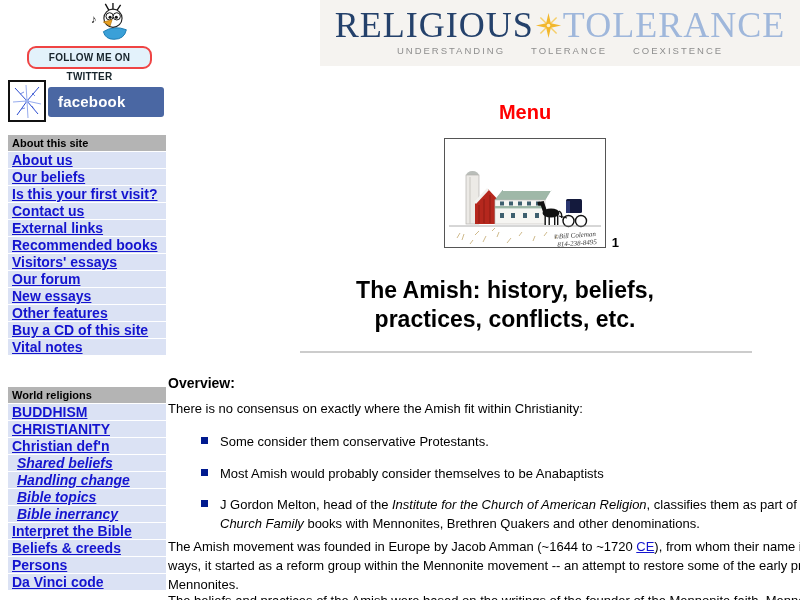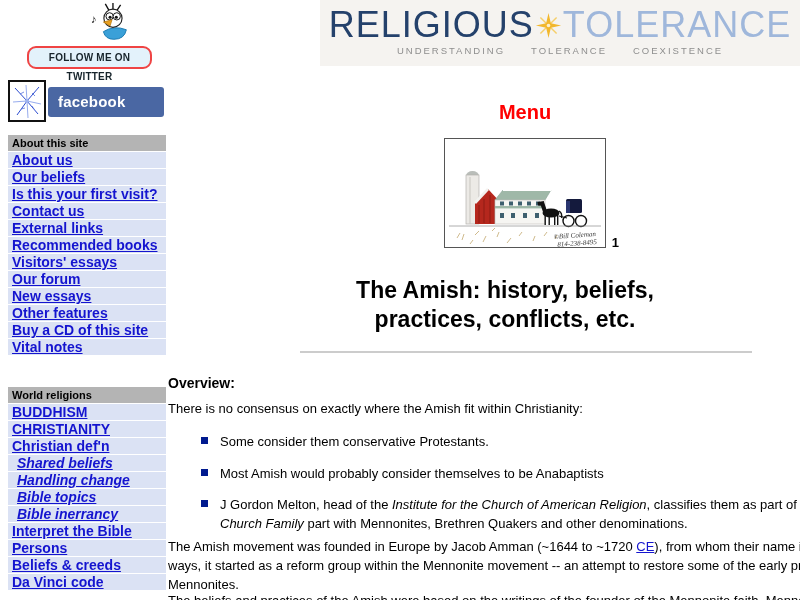--- a/index.html
+++ b/index.html
@@ -21,21 +21,21 @@
   
   .nav{position:absolute;left:8px;width:158px;}
   #nav-about{top:135px;} #nav-religions{top:387px;}
   .nav-header{background:#b4b4b4;color:#000;font-size:11px;font-weight:bold;padding:2px 4px;margin-bottom:1px;height:12px;line-height:12px;}
   .nav-row{display:block;background:#dbe2f4;margin-bottom:1px;padding:2px 4px;height:12px;line-height:12px;
     font-size:14px;font-weight:bold;color:#1414cf;text-decoration:underline;white-space:nowrap;overflow:hidden;cursor:pointer;}
   .nav-row.indent{padding-left:9px;font-style:italic;}
 
   
   #logo-area{position:absolute;left:320px;top:0;width:480px;height:66px;background:#f5f3f0;text-align:center;}
-  #logo-line{margin-top:5px;font-family:Liberation Sans, sans-serif;font-size:36px;line-height:40px;letter-spacing:1px;white-space:nowrap;}
+  #logo-line{margin-top:5px;font-family:Liberation Serif, serif;font-size:36px;line-height:40px;letter-spacing:1px;white-space:nowrap;}
   #logo-word1{color:#24416b;} #logo-word2{color:#9fb7db;}
   #logo-star{display:inline-block;width:27px;height:27px;vertical-align:-2px;margin:0 1px;}
   #tagline{margin-top:0;font-size:9.5px;letter-spacing:2px;color:#8e8e8e;white-space:nowrap;}
   .tag-word{margin:0 13px;}
 
   
   .center-block{position:absolute;left:170px;width:710px;text-align:center;}
   #menu-label{top:101px;font-size:20px;font-weight:bold;color:#f00;}
   #photo-wrap{top:138px;}
   .frame{display:inline-block;position:relative;width:160px;height:108px;border:1px solid #555;background:#fff;}
@@ -131,23 +131,23 @@
 
     <a class="nav-row indent">Handling change</a>
 
     <a class="nav-row indent">Bible topics</a>
 
     <a class="nav-row indent">Bible inerrancy</a>
 
 
     <a class="nav-row">Interpret the Bible</a>
 
+    <a class="nav-row">Beliefs &amp; creeds</a>
+
     <a class="nav-row">Persons</a>
-
-    <a class="nav-row">Beliefs &amp; creeds</a>
 
     <a class="nav-row">Da Vinci code</a>
   </div>
   </div>
 
   <div id="logo-area">
     <div id="logo-line">
       <span id="logo-word1">RELIGIOUS</span><svg id="logo-star" viewBox="0 0 30 30">
         <path d="M6,6 L24,24 M24,6 L6,24" stroke="#f6cf6a" stroke-width="1.6"></path>
         <polygon points="15,1 17.6,12.4 29,15 17.6,17.6 15,29 12.4,17.6 1,15 12.4,12.4" fill="#f2b72c"></polygon>
@@ -237,21 +237,21 @@
   <div id="b2" class="tx bullet">
     <span class="blt"></span>
     <span>Most Amish would probably consider themselves to be Anabaptists</span>
   </div>
   <div id="b3" class="tx bullet">
     <span class="blt"></span>
     <div>
       <span>J Gordon Melton, head of the </span><i>Institute for the Church of American Religion</i><span>, classifies them as part of the </span>
     </div>
     <div>
-      <i>Church Family</i><span>  part with Mennonites, Brethren Quakers and other denominations.</span>
+      <i>Church Family</i><span>  books with Mennonites, Brethren Quakers and other denominations.</span>
     </div>
   </div>
 
   <div id="para1" class="tx">
     <div>
       <span>The Amish movement was founded in Europe by Jacob Amman (~1644 to ~1720 </span><a class="celink">CE</a><span>), from whom their name is de</span>
     </div>
     <div>ways, it started as a reform group within the Mennonite movement -- an attempt to restore some of the early practi</div>
     <div>Mennonites.</div>
   </div>

